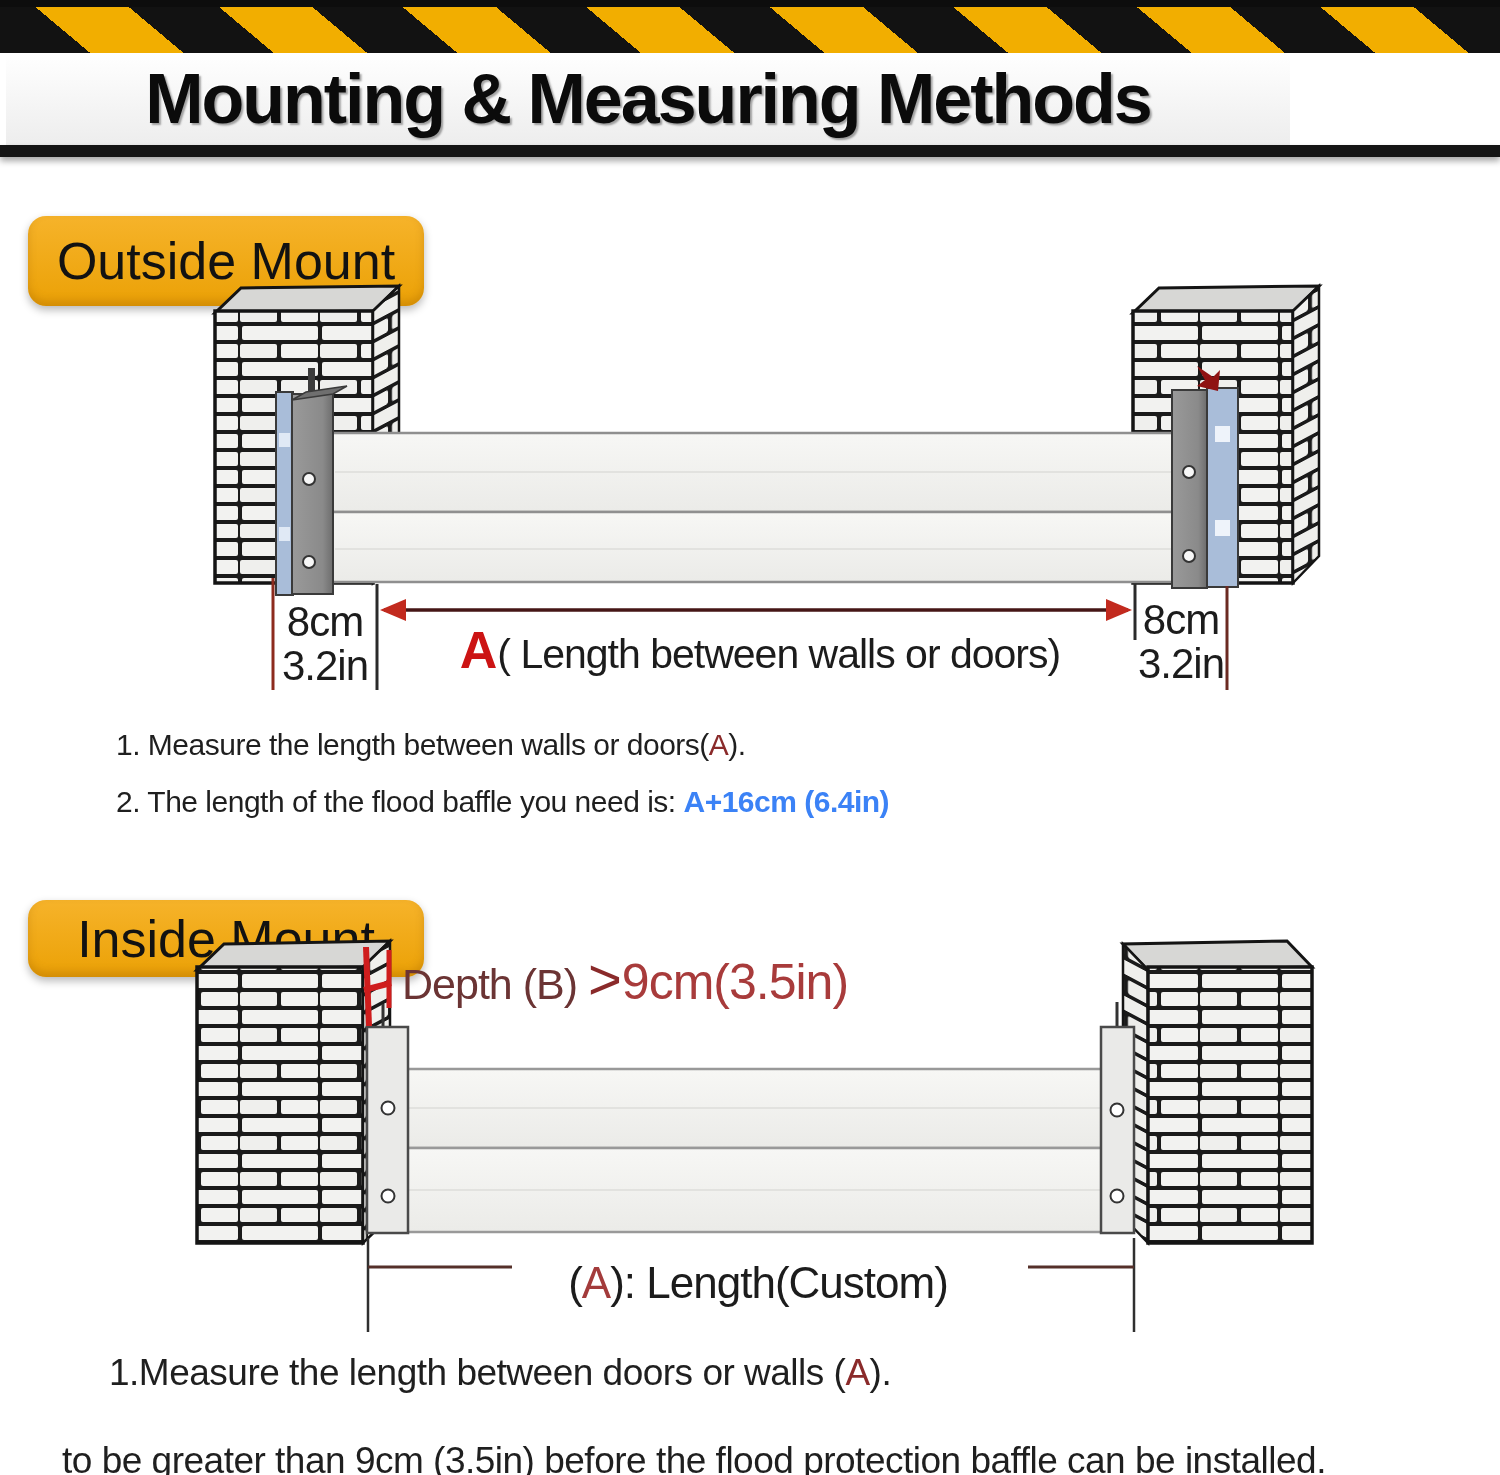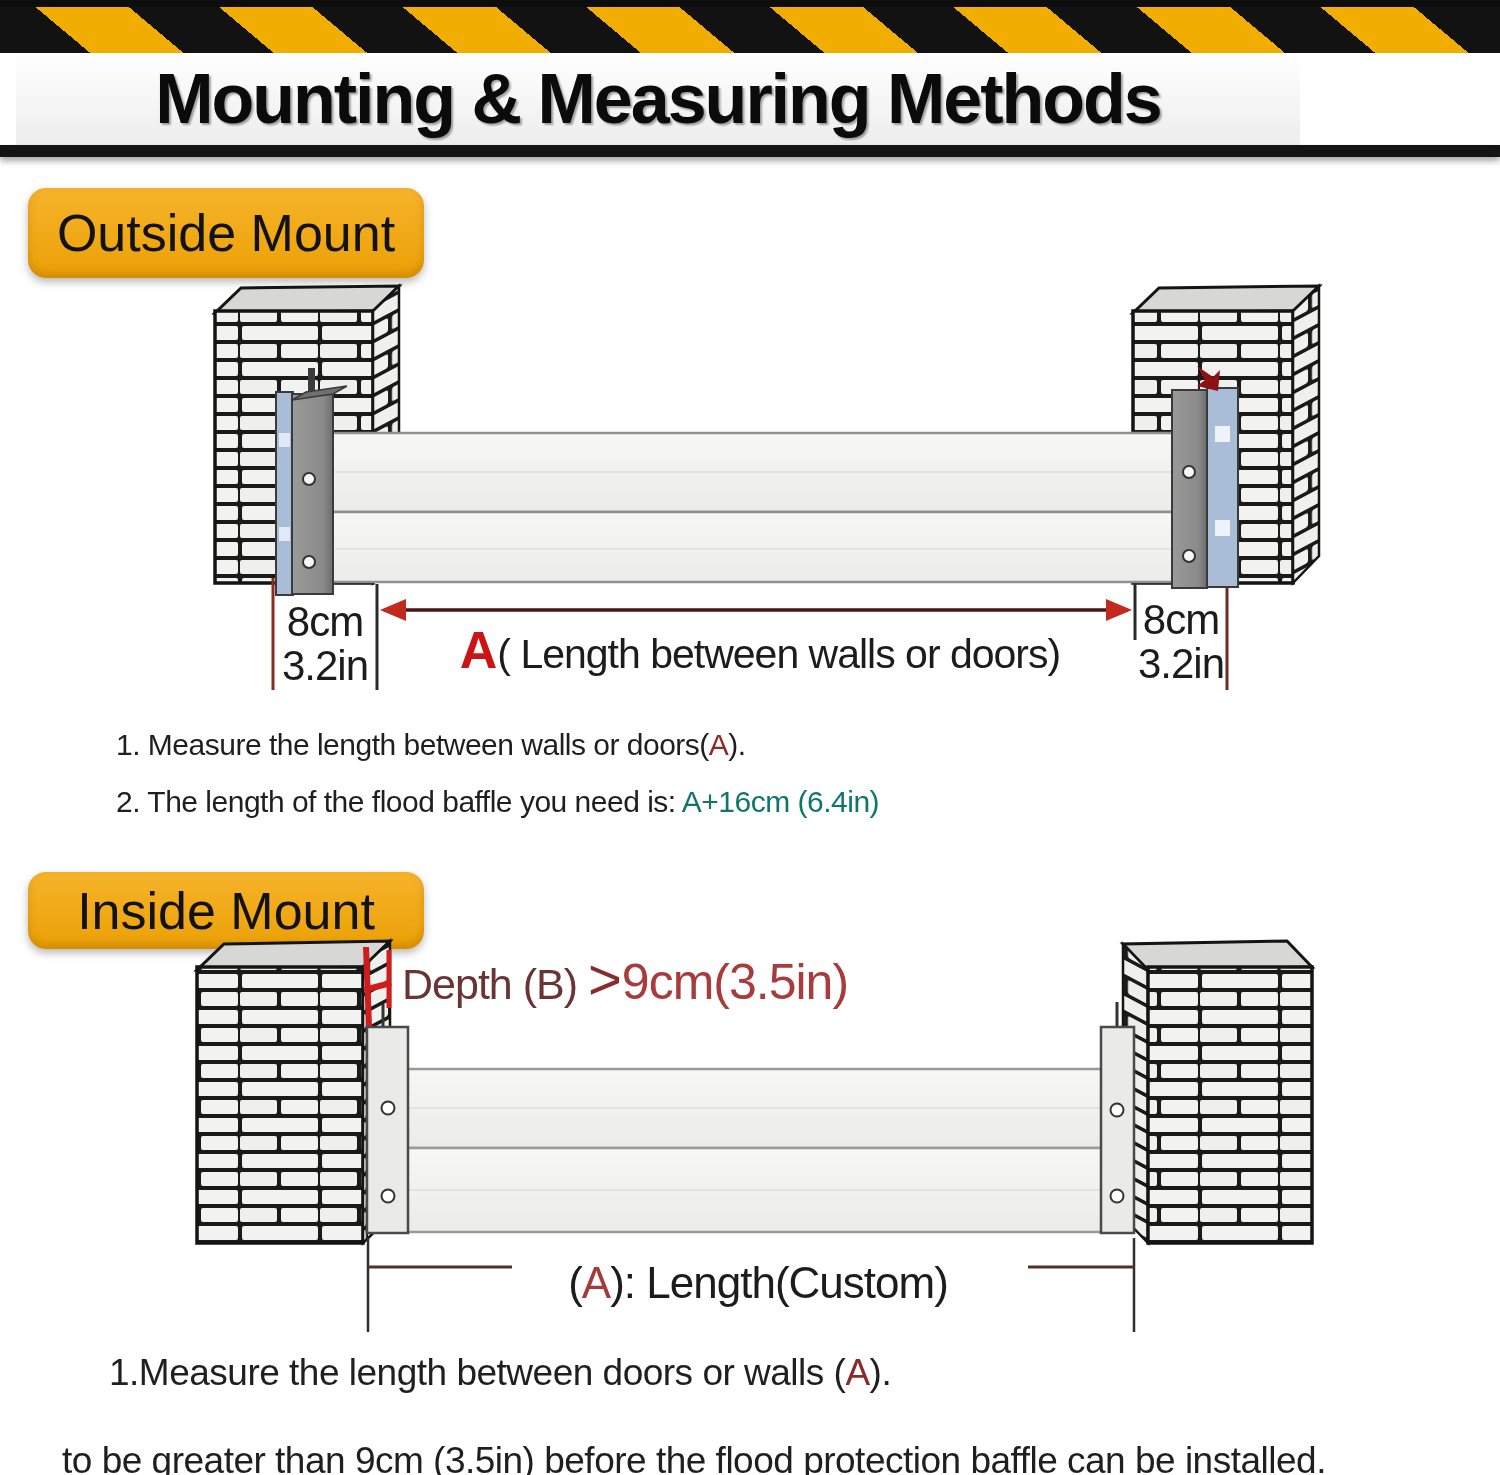--- a/index.html
+++ b/index.html
@@ -3,32 +3,32 @@
 <meta charset="utf-8">
 <style>
   html,body{margin:0;padding:0;background:#ffffff;}
   #page{position:relative;width:1500px;height:1475px;background:#ffffff;overflow:hidden;
         font-family:"Liberation Sans","DejaVu Sans",sans-serif;color:#1f1f1f;}
 
   
   .top-black{position:absolute;left:0;top:0;width:1500px;height:7px;background:#0d0d0d;}
   .hazard{position:absolute;left:0;top:7px;width:1500px;height:46px;
           background:repeating-linear-gradient(40deg,#121212 0 58px,#f2ae00 58px 118px);}
-  .title-band{position:absolute;left:16px;top:53px;width:1284px;height:92px;
+  .title-band{position:absolute;left:6px;top:53px;width:1284px;height:92px;
               background:linear-gradient(#ffffff,#ededed);display:flex;align-items:center;justify-content:center;}
   .title-band h1{margin:0;font-size:70px;font-weight:700;letter-spacing:-2px;color:#0b0b0b;
                  text-shadow:2px 2px 2px rgba(0,0,0,0.35), -1px -1px 0 rgba(255,255,255,0.9);}
   .black-bar{position:absolute;left:0;top:145px;width:1500px;height:12px;background:#141414;
              box-shadow:0 4px 6px rgba(0,0,0,0.35);}
 
   
   .badge{position:absolute;left:28px;width:396px;height:90px;border-radius:18px;
          background:linear-gradient(#f6b32a,#eba106);
          box-shadow:0 4px 8px rgba(0,0,0,0.28), inset 0 -5px 8px rgba(150,90,0,0.30);
-         display:flex;align-items:center;justify-content:center;}
+         display:flex;align-items:center;justify-content:center;margin-top:28px;}
   .badge span{font-size:52px;color:#121212;letter-spacing:0px;}
   #badge-outside{top:188px;}
   #badge-inside{top:872px;height:77px;justify-content:center;}
 
   
   text{font-family:"Liberation Sans","DejaVu Sans",sans-serif;}
   .dim-num{font-size:42px;fill:#1c1c1c;letter-spacing:-1px;}
   .big-a{font-size:52px;font-weight:700;fill:#cc1414;}
   .dim-label{font-size:41px;fill:#1c1c1c;letter-spacing:-1px;}
   .depth-pre{font-size:43px;fill:#6b3434;letter-spacing:-1px;}
@@ -38,21 +38,21 @@
   .len-a{font-size:44px;fill:#a33b3b;letter-spacing:-1px;}
 
   
   .steps{position:absolute;white-space:nowrap;letter-spacing:-0.5px;}
   .step-line{white-space:nowrap;}
   #outside-steps{left:116px;top:716px;font-size:30px;line-height:57px;}
   #inside-steps-1{left:109px;top:1352px;font-size:37px;}
   #inside-steps-2{left:100px;top:1406px;font-size:37px;}
   #inside-steps-3{left:62px;top:1440px;font-size:37px;}
   .red-a{color:#8a2a2a;}
-  .red-val{color:#0f766e;}
+  .red-val{color:#3b82f6;font-weight:bold;}
 </style>
 </head>
 <body>
 
 <div id="page">
 
   <div class="top-black"></div>
   <div class="hazard"></div>
   <div class="title-band">
     <h1>Mounting &amp; Measuring Methods</h1>

